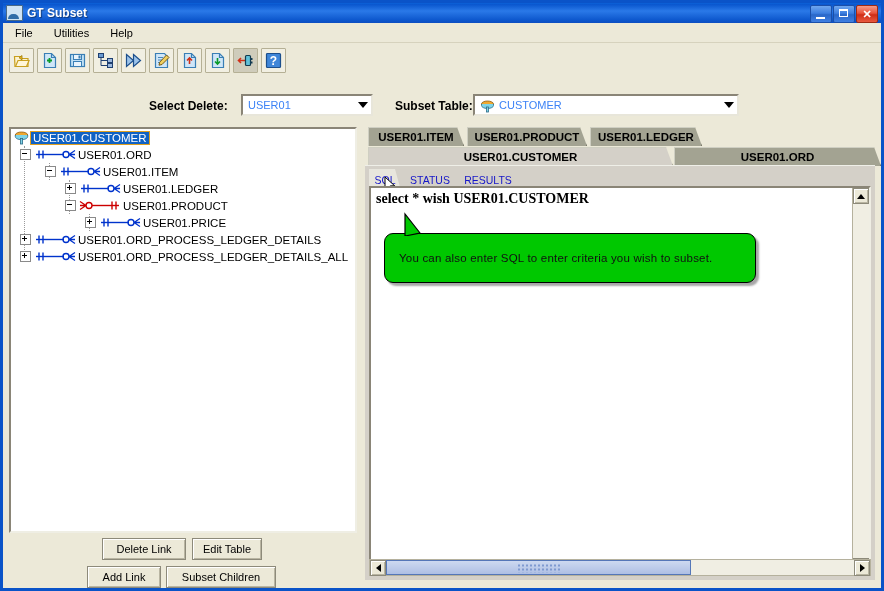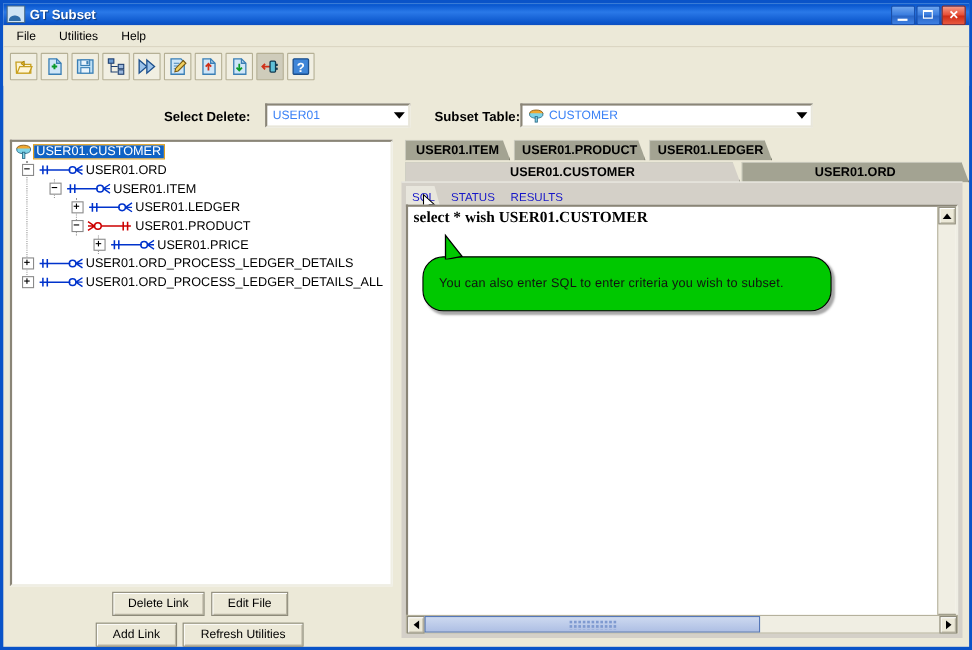--- a/index.html
+++ b/index.html
@@ -182,21 +182,21 @@
     overflow:hidden;
   }
   #sqltext{
     position:absolute;left:5px;top:3px;
     font-family:"Liberation Serif", serif;
     font-size:14px;font-weight:bold;color:#000;white-space:nowrap;
   }
   
   #callout{
     position:absolute;left:13px;top:45px;width:370px;height:48px;
-    background:#00c800;border:1px solid #000;border-radius:19px;
+    background:#00c800;border:1px solid #000;border-radius:9px;
     box-shadow:3px 3px 2px rgba(0,0,0,.35);
     display:flex;align-items:center;
   }
   #callout-text{
     font-size:11.5px;color:#111;padding-left:14px;letter-spacing:.2px;
   }
   #callout-tail{
     position:absolute;left:18px;top:-22px;width:24px;height:24px;
   }
   
@@ -478,23 +478,23 @@
         <line x1="5" y1="1.5" x2="5" y2="9.5" stroke="#0033cc" stroke-width="1.4"></line>
         <line x1="9" y1="1.5" x2="9" y2="9.5" stroke="#0033cc" stroke-width="1.4"></line>
         <circle cx="32" cy="5.5" r="3" fill="none" stroke="#0033cc" stroke-width="1.4"></circle>
         <path d="M35 5.5l6-4M35 5.5l6 4M35 5.5h6" stroke="#0033cc" stroke-width="1.3" fill="none"></path>
       </svg>
       <span class="tlabel">USER01.ORD_PROCESS_LEDGER_DETAILS_ALL</span>
     </div>
   </div>
 
   <div class="btn" style="left:99px;top:535px;width:84px;height:22px;">Delete Link</div>
-  <div class="btn" style="left:189px;top:535px;width:70px;height:22px;">Edit File</div>
+  <div class="btn" style="left:189px;top:535px;width:70px;height:22px;">Edit Table</div>
   <div class="btn" style="left:84px;top:563px;width:74px;height:22px;">Add Link</div>
-  <div class="btn" style="left:163px;top:563px;width:110px;height:22px;">Refresh Utilities</div>
+  <div class="btn" style="left:163px;top:563px;width:110px;height:22px;">Subset Children</div>
 
   <div id="right-panel">
 
     <div class="maintab" style="left:3px;top:0;width:96px;">USER01.ITEM</div>
     <div class="maintab" style="left:102px;top:0;width:120px;">USER01.PRODUCT</div>
     <div class="maintab" style="left:225px;top:0;width:112px;">USER01.LEDGER</div>
 
     <div class="maintab active" style="left:3px;top:20px;width:305px;">USER01.CUSTOMER</div>
     <div class="maintab" style="left:309px;top:20px;width:207px;">USER01.ORD</div>
 

